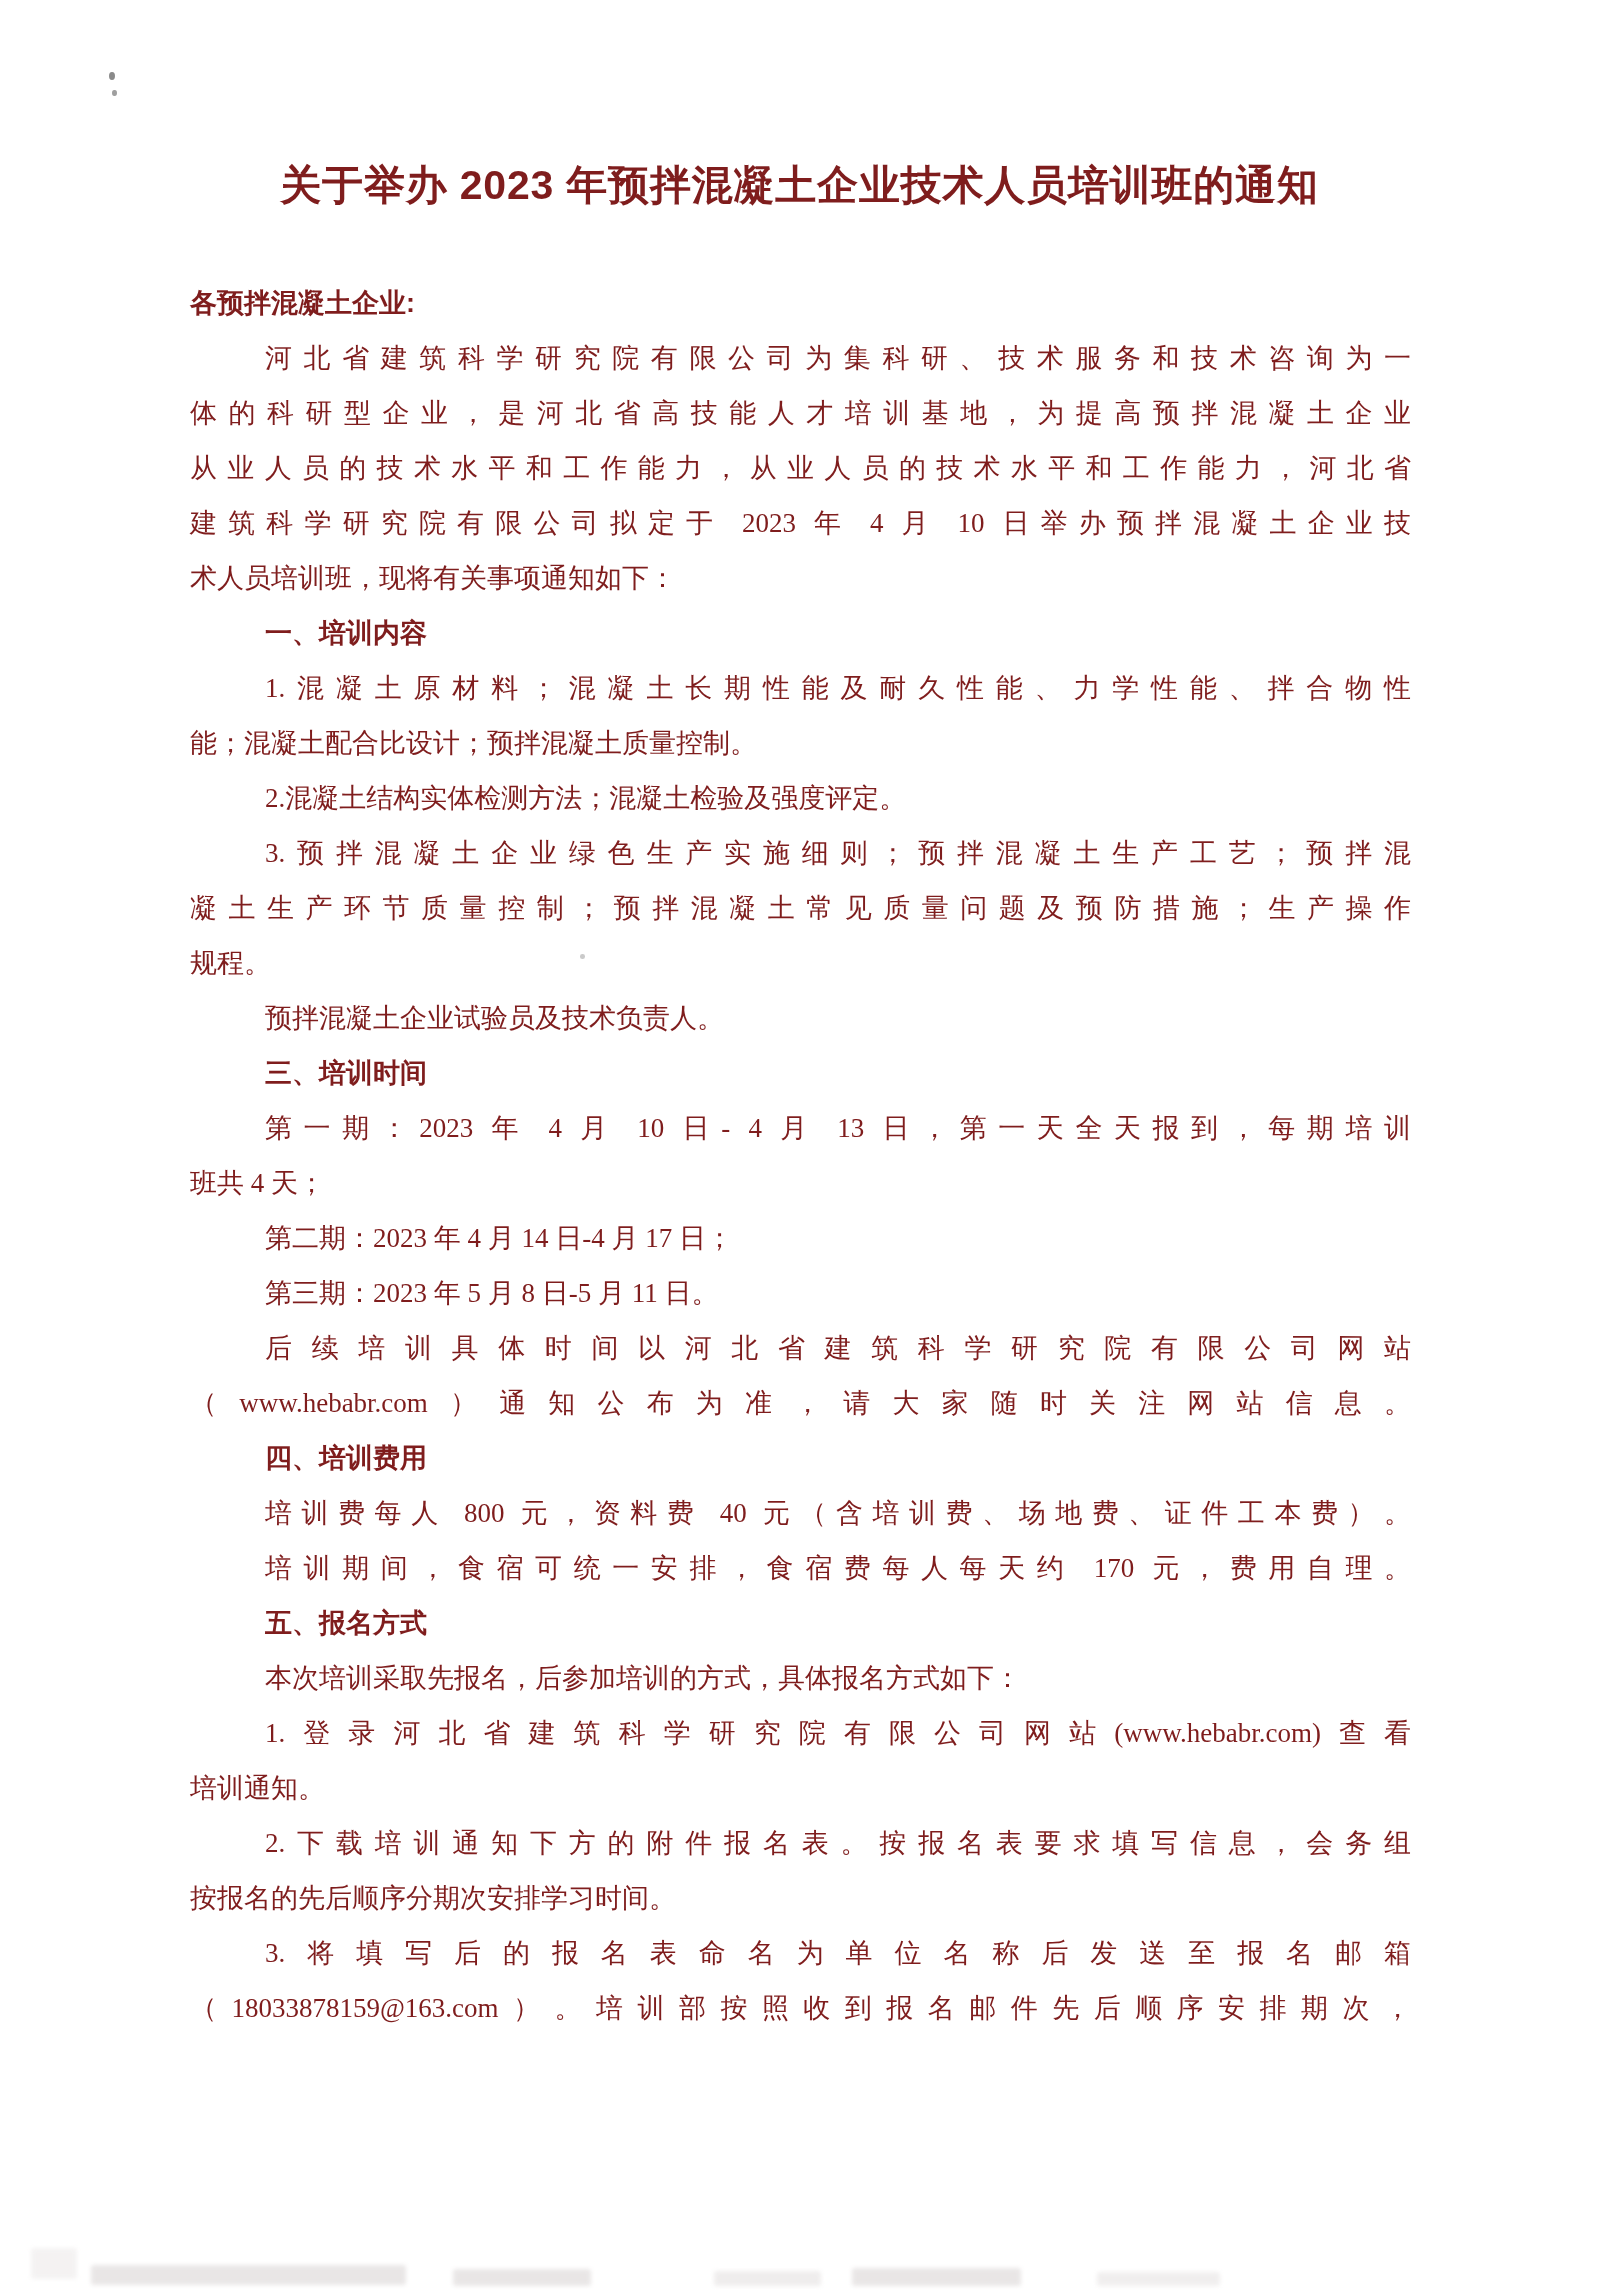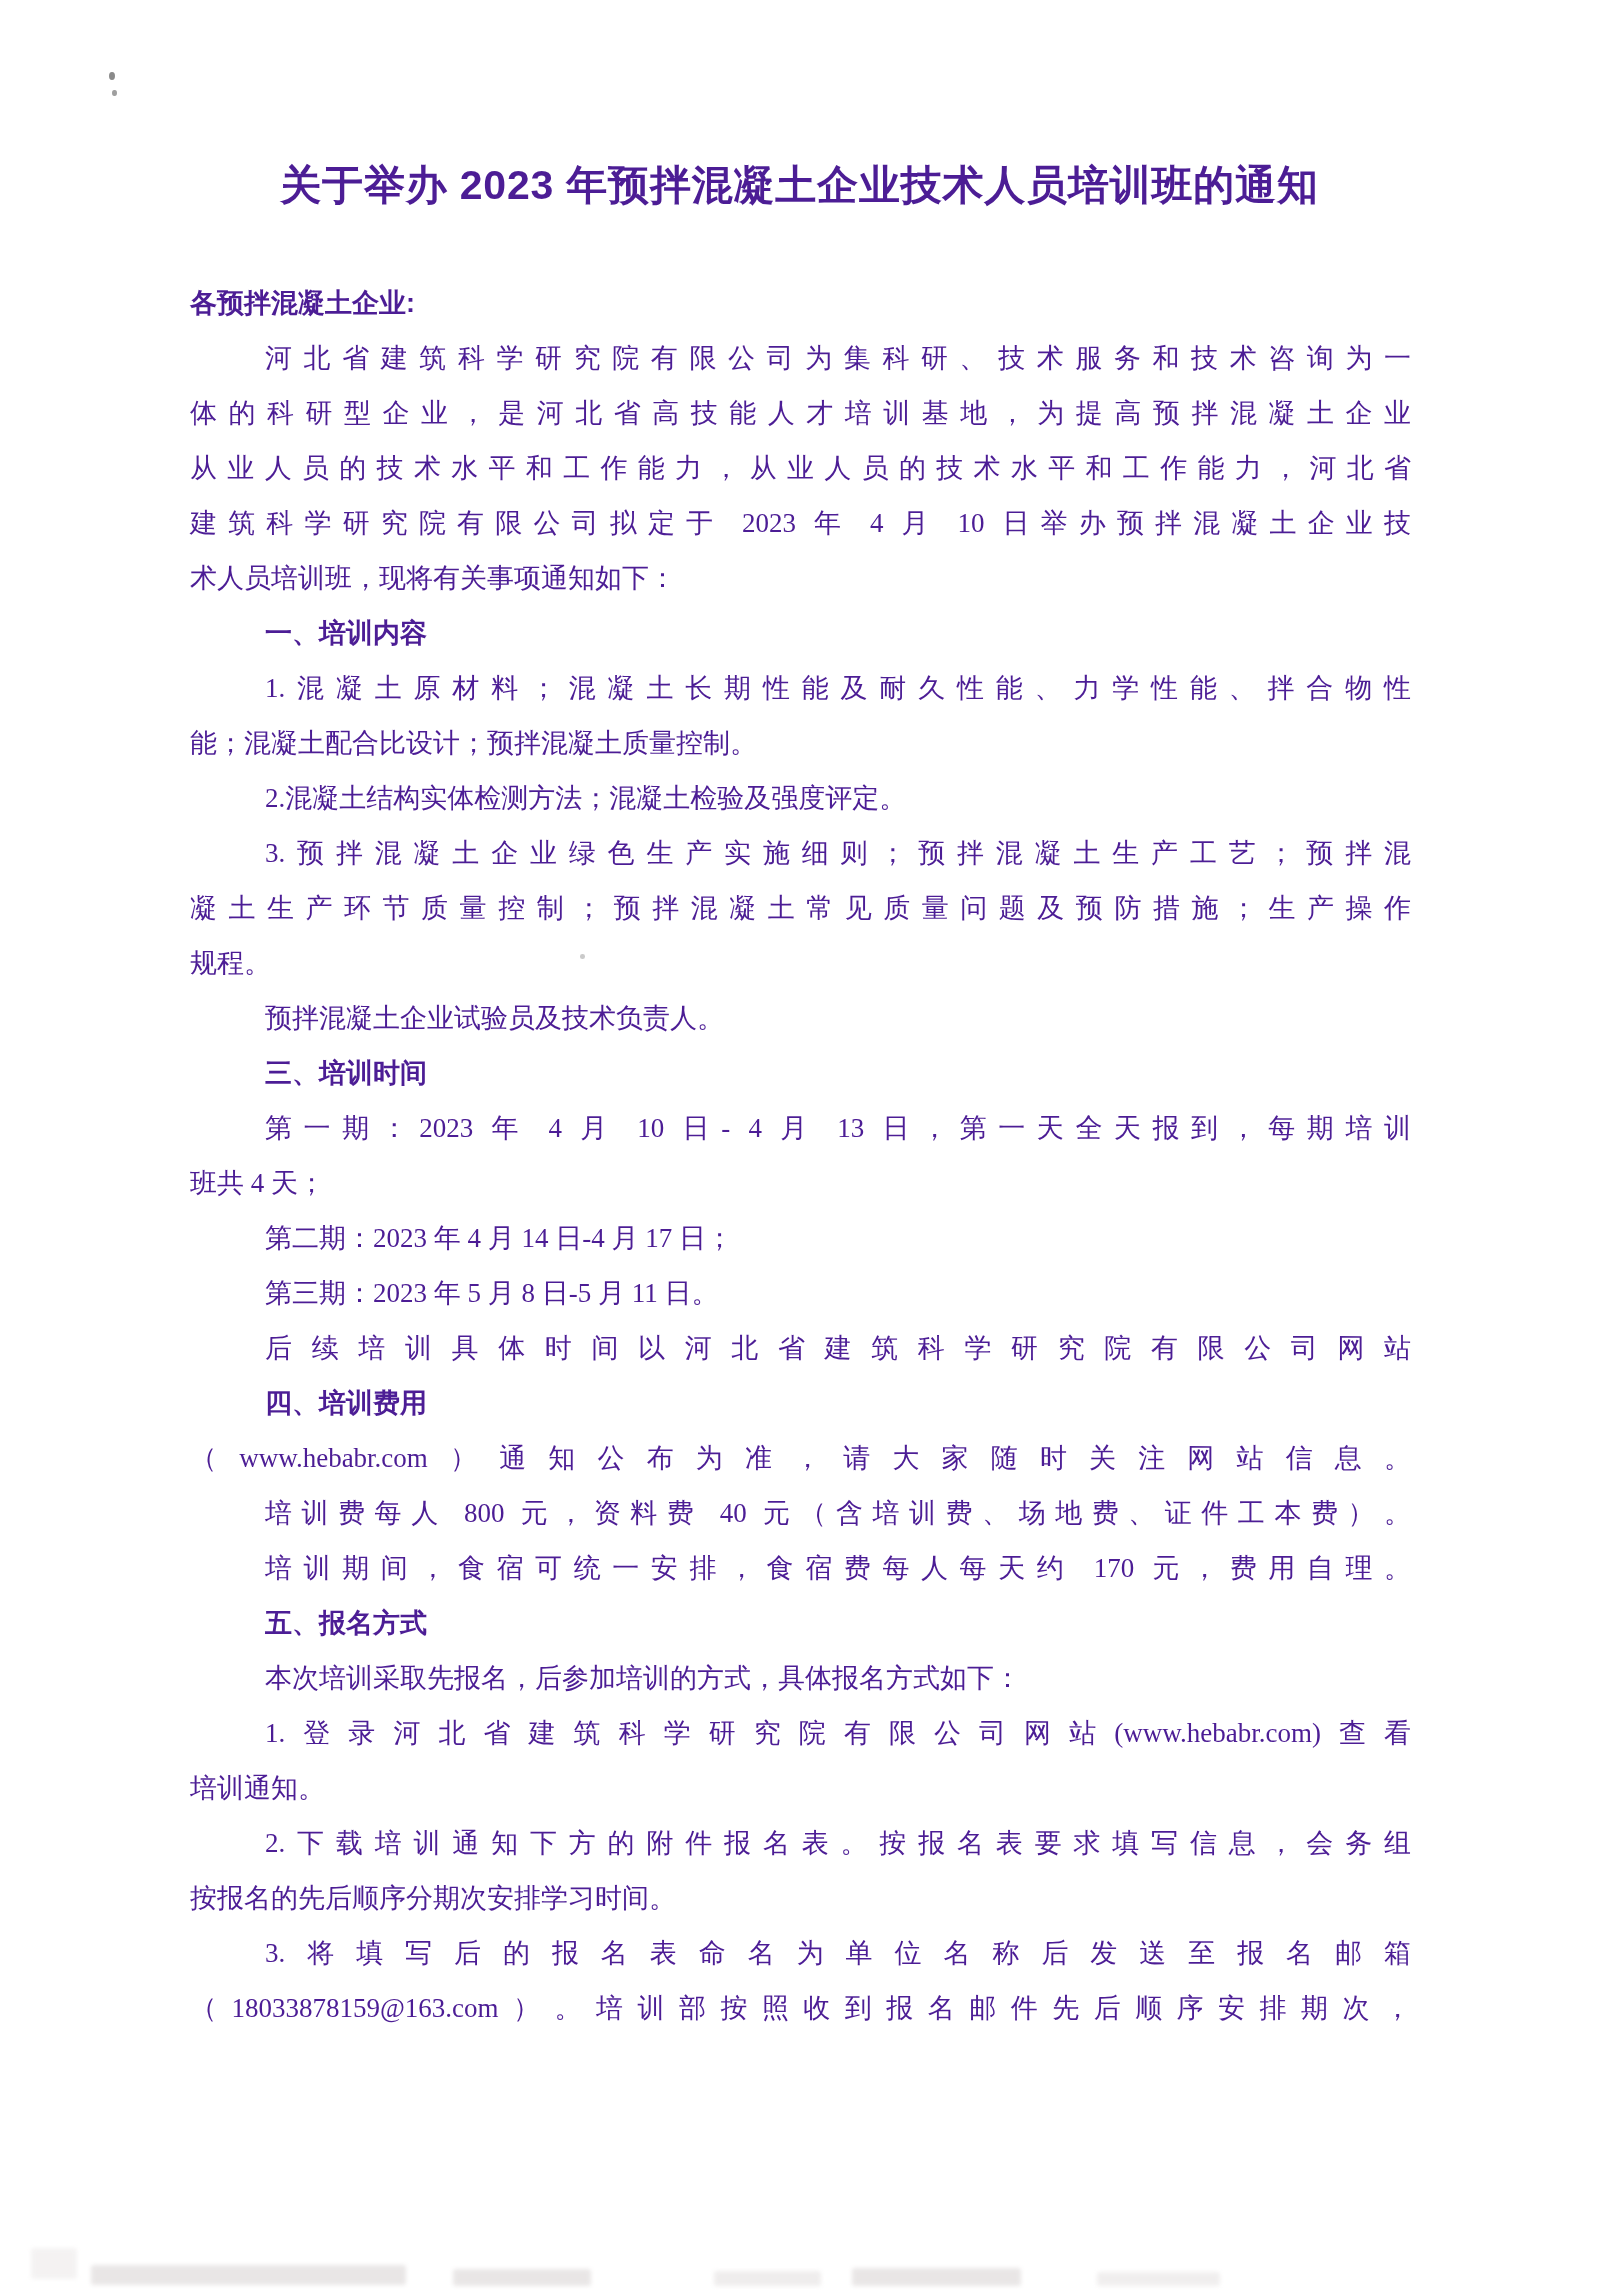--- a/index.html
+++ b/index.html
@@ -2,21 +2,21 @@
 <html style="font-size:12.3px"><head>
 <meta charset="utf-8">
 <style>
   html,body { margin:0; padding:0; background:#ffffff; }
   .page {
     position:relative;
     width:1599px; height:2295px;
     background:#ffffff;
     overflow:hidden;
     font-family:"Liberation Serif","DejaVu Serif",serif;
-    color:#4c1d95;
+    color:#7f1d1d;
   }
   .title {
     position:absolute;
     top:158px; left:0; width:100%;
     text-align:center;
     font-size:41px;
     font-weight:bold;
     font-family:"Liberation Sans","DejaVu Sans",sans-serif;
     letter-spacing:0.8px;
     white-space:nowrap;
@@ -79,22 +79,22 @@
       <div class="line i j">3.预拌混凝土企业绿色生产实施细则；预拌混凝土生产工艺；预拌混</div>
       <div class="line j">凝土生产环节质量控制；预拌混凝土常见质量问题及预防措施；生产操作</div>
       <div class="line">规程。</div>
       <div class="line i">预拌混凝土企业试验员及技术负责人。</div>
       <div class="line i b">三、培训时间</div>
       <div class="line i j">第一期：2023 年 4 月 10 日- 4 月 13 日，第一天全天报到，每期培训</div>
       <div class="line">班共 4 天；</div>
       <div class="line i">第二期：2023 年 4 月 14 日-4 月 17 日；</div>
       <div class="line i">第三期：2023 年 5 月 8 日-5 月 11 日。</div>
       <div class="line i j">后续培训具体时间以河北省建筑科学研究院有限公司网站</div>
+      <div class="line j">（www.hebabr.com）通知公布为准，请大家随时关注网站信息。</div>
       <div class="line i b">四、培训费用</div>
-      <div class="line j">（www.hebabr.com）通知公布为准，请大家随时关注网站信息。</div>
       <div class="line i j">培训费每人 800 元，资料费 40 元（含培训费、场地费、证件工本费）。</div>
       <div class="line i j">培训期间，食宿可统一安排，食宿费每人每天约 170 元，费用自理。</div>
       <div class="line i b">五、报名方式</div>
       <div class="line i">本次培训采取先报名，后参加培训的方式，具体报名方式如下：</div>
       <div class="line i j">1.登录河北省建筑科学研究院有限公司网站(www.hebabr.com)查看</div>
       <div class="line">培训通知。</div>
       <div class="line i j">2.下载培训通知下方的附件报名表。按报名表要求填写信息，会务组</div>
       <div class="line">按报名的先后顺序分期次安排学习时间。</div>
       <div class="line i j">3.将填写后的报名表命名为单位名称后发送至报名邮箱</div>
       <div class="line j">（18033878159@163.com）。培训部按照收到报名邮件先后顺序安排期次，</div>

